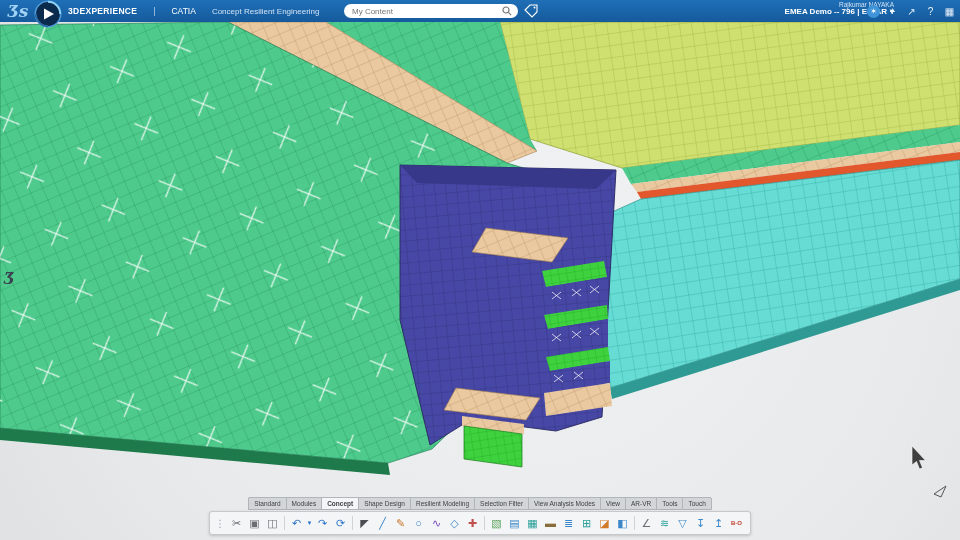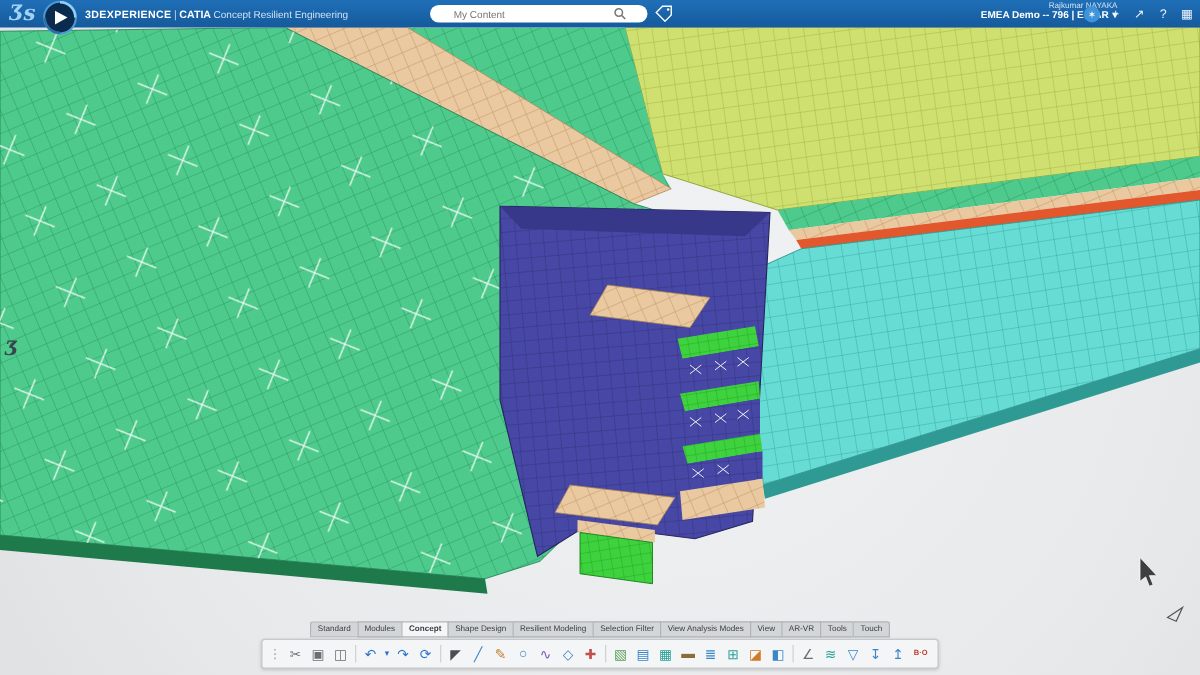--- a/index.html
+++ b/index.html
@@ -6,27 +6,27 @@
   body{width:960px;height:540px;position:relative;overflow:hidden;
        font-family:"Liberation Sans",sans-serif;background:#ecedee}
 
   
   .topbar{position:absolute;top:0;left:0;width:960px;height:22px;z-index:30;
           background:linear-gradient(#1f6fb7,#155a9c);color:#fff}
   .logo3ds{position:absolute;left:4px;top:0;width:28px;height:22px;display:flex;
            align-items:center;justify-content:center;font-weight:bold;font-style:italic;
            font-size:17px;color:#9fd2f4;font-family:"DejaVu Serif",serif}
   .compass{position:absolute;left:34px;top:0;width:28px;height:28px;z-index:35;cursor:pointer}
-  .apptitle{position:absolute;left:68px;top:0;height:22px;display:flex;align-items:center;gap:2px;white-space:nowrap}
+  .apptitle{position:absolute;left:68px;top:0;height:22px;display:flex;align-items:center;gap:16px;white-space:nowrap}
   .apptitle .brand{font-weight:bold;font-size:8.5px;letter-spacing:.3px}
   .apptitle .divider{color:#bcd6ee;font-size:8.5px}
-  .apptitle .app{font-weight:bold;font-size:8.5px}
+  .apptitle .app{font-weight:normal;font-size:8.5px}
   .apptitle .subtitle{color:#cfe2f4;font-size:8px}
   .searchbox{position:absolute;left:344px;top:4px;width:174px;height:14px;background:#fff;
-             border-radius:7px;display:flex;align-items:center;padding:0 17px;box-sizing:border-box}
+             border-radius:7px;display:flex;align-items:center;padding:0 6px;box-sizing:border-box}
   .searchbox input{flex:1;border:none;outline:none;font-size:8px;color:#555;background:transparent;
                    font-family:"Liberation Sans",sans-serif}
   .tagicon{position:absolute;left:524px;top:4px;width:14px;height:14px}
   .rightblock{position:absolute;right:66px;top:1px;text-align:right;line-height:1.1}
   .username{font-size:6.5px;color:#cfe2f4}
   .workspace{font-size:8px;font-weight:bold;color:#fff;display:flex;gap:3px;justify-content:flex-end;align-items:center}
   .topicons{position:absolute;right:4px;top:0;height:22px;display:flex;align-items:center;gap:6px}
   .tbi{font-size:10px;color:#eaf3fb;width:13px;text-align:center;cursor:pointer}
   .badge{width:13px;height:13px;border-radius:50%;background:#3f93d8;font-size:8px;display:flex;
          align-items:center;justify-content:center;color:#fff}

